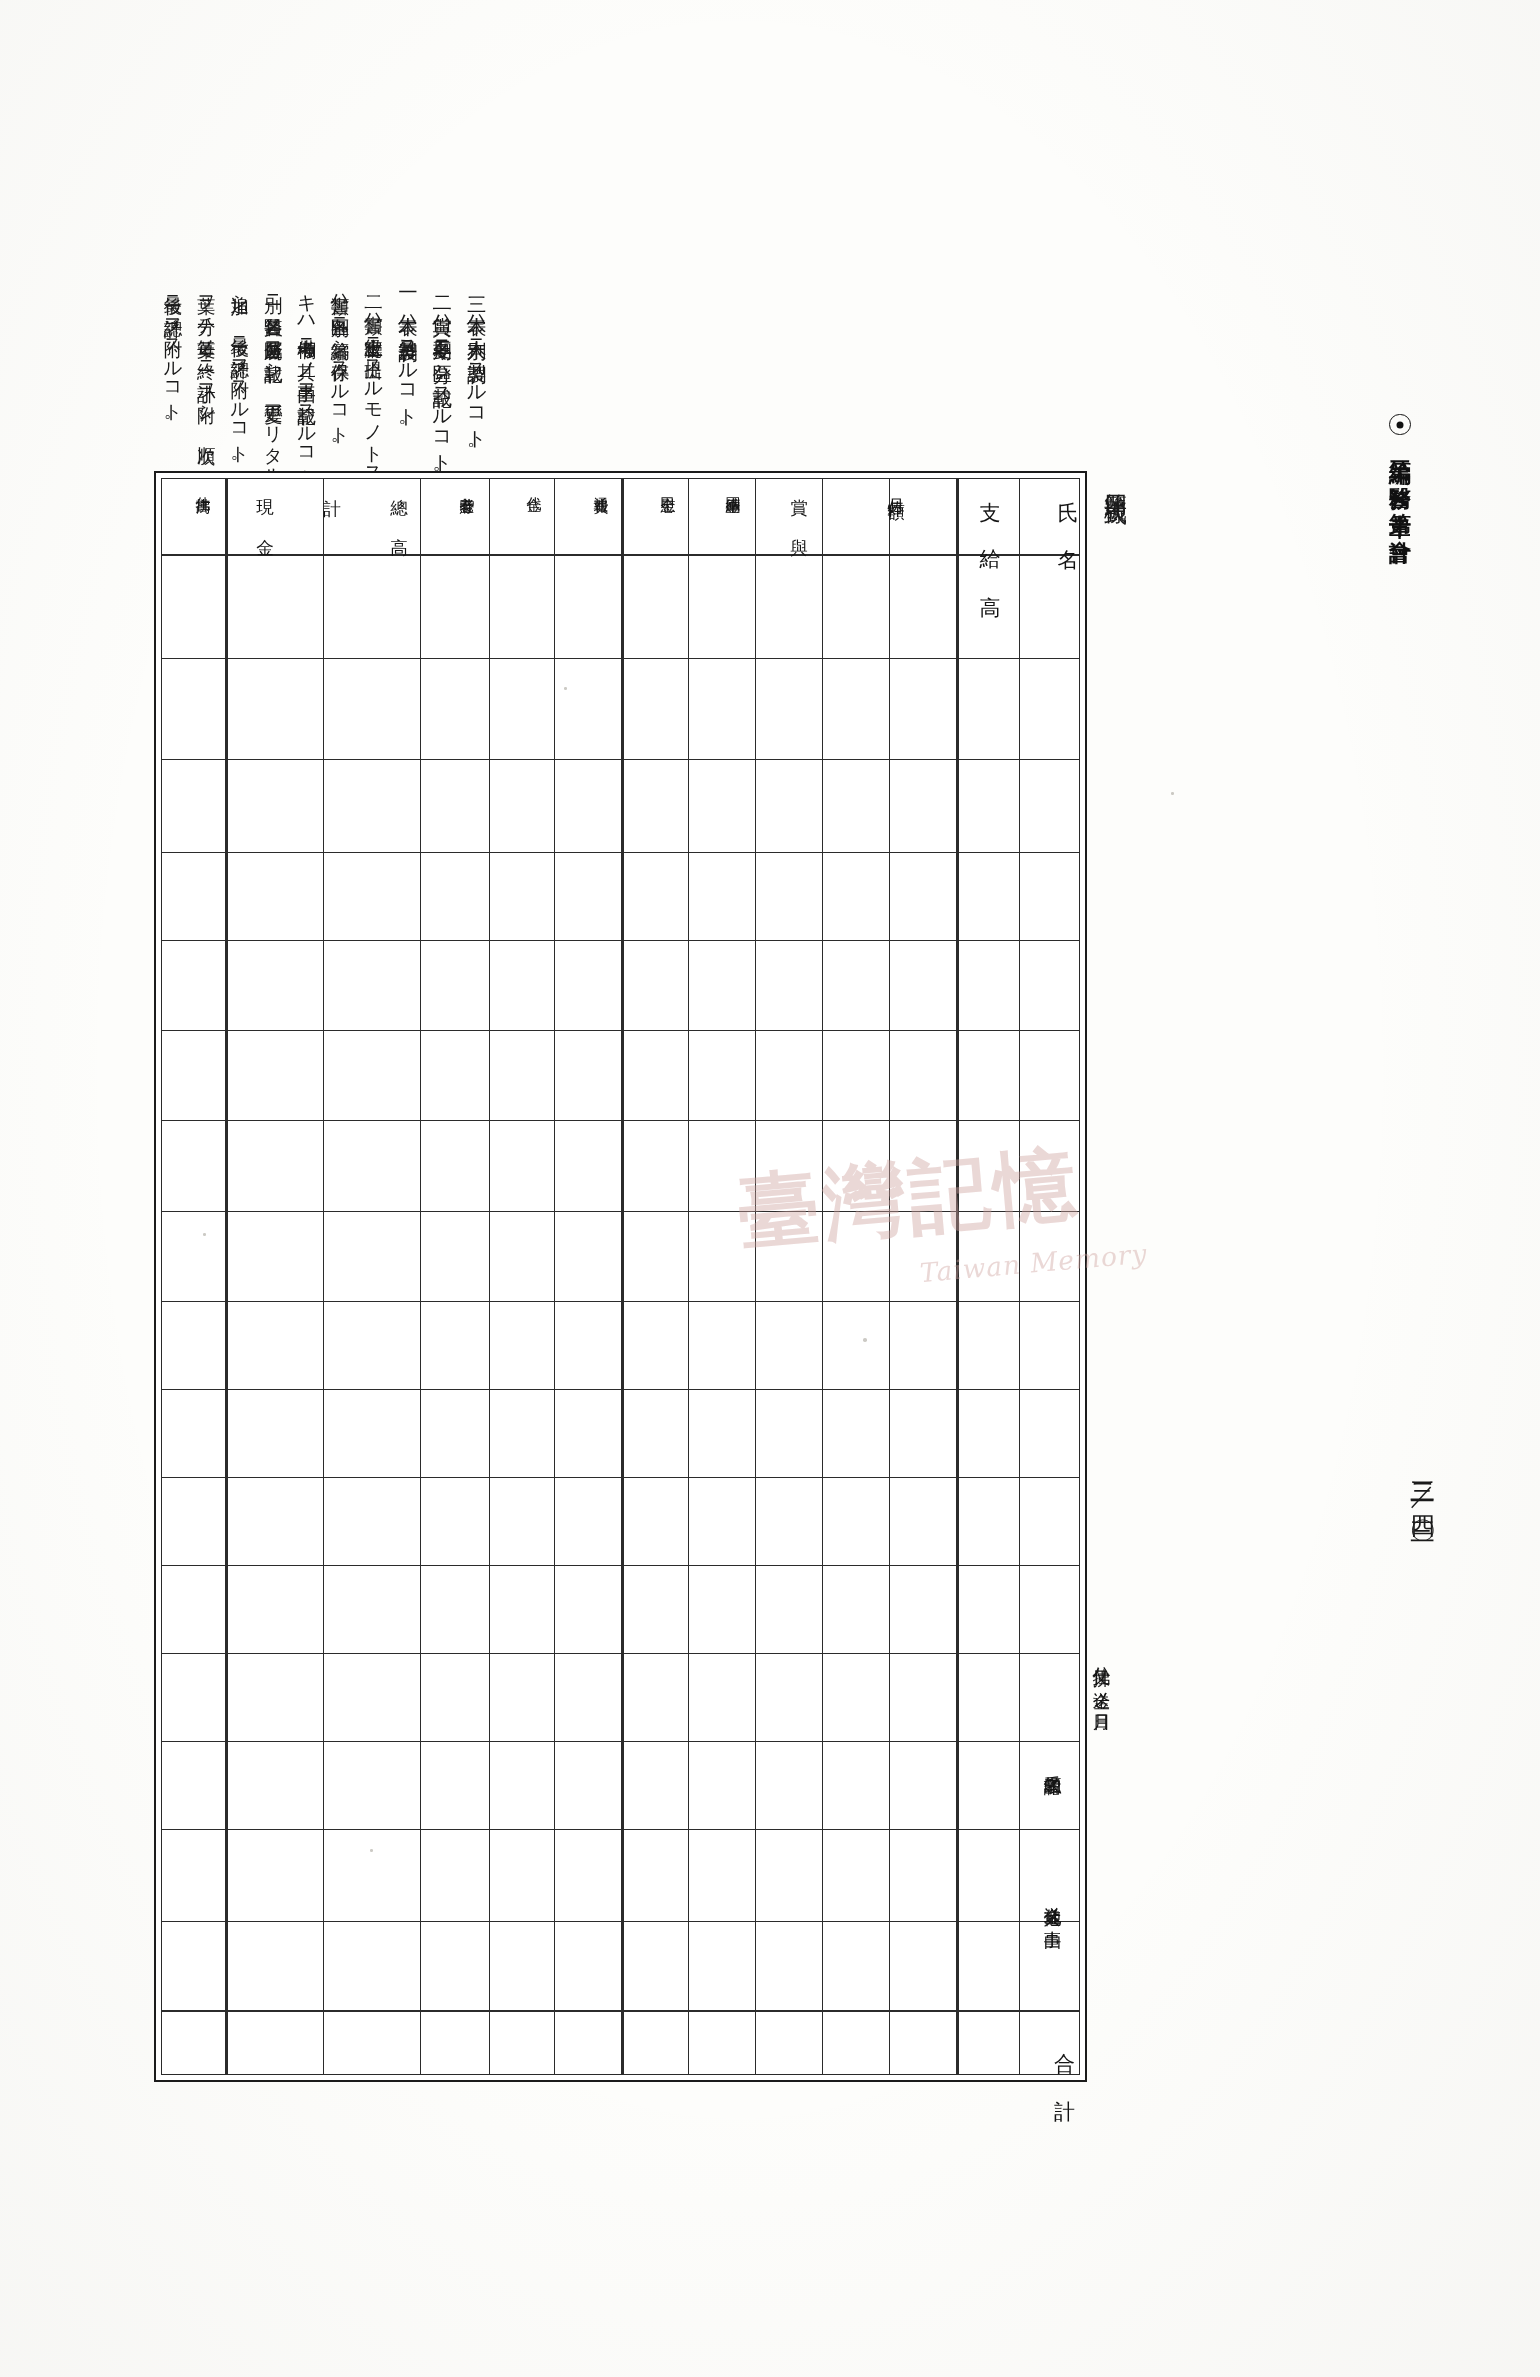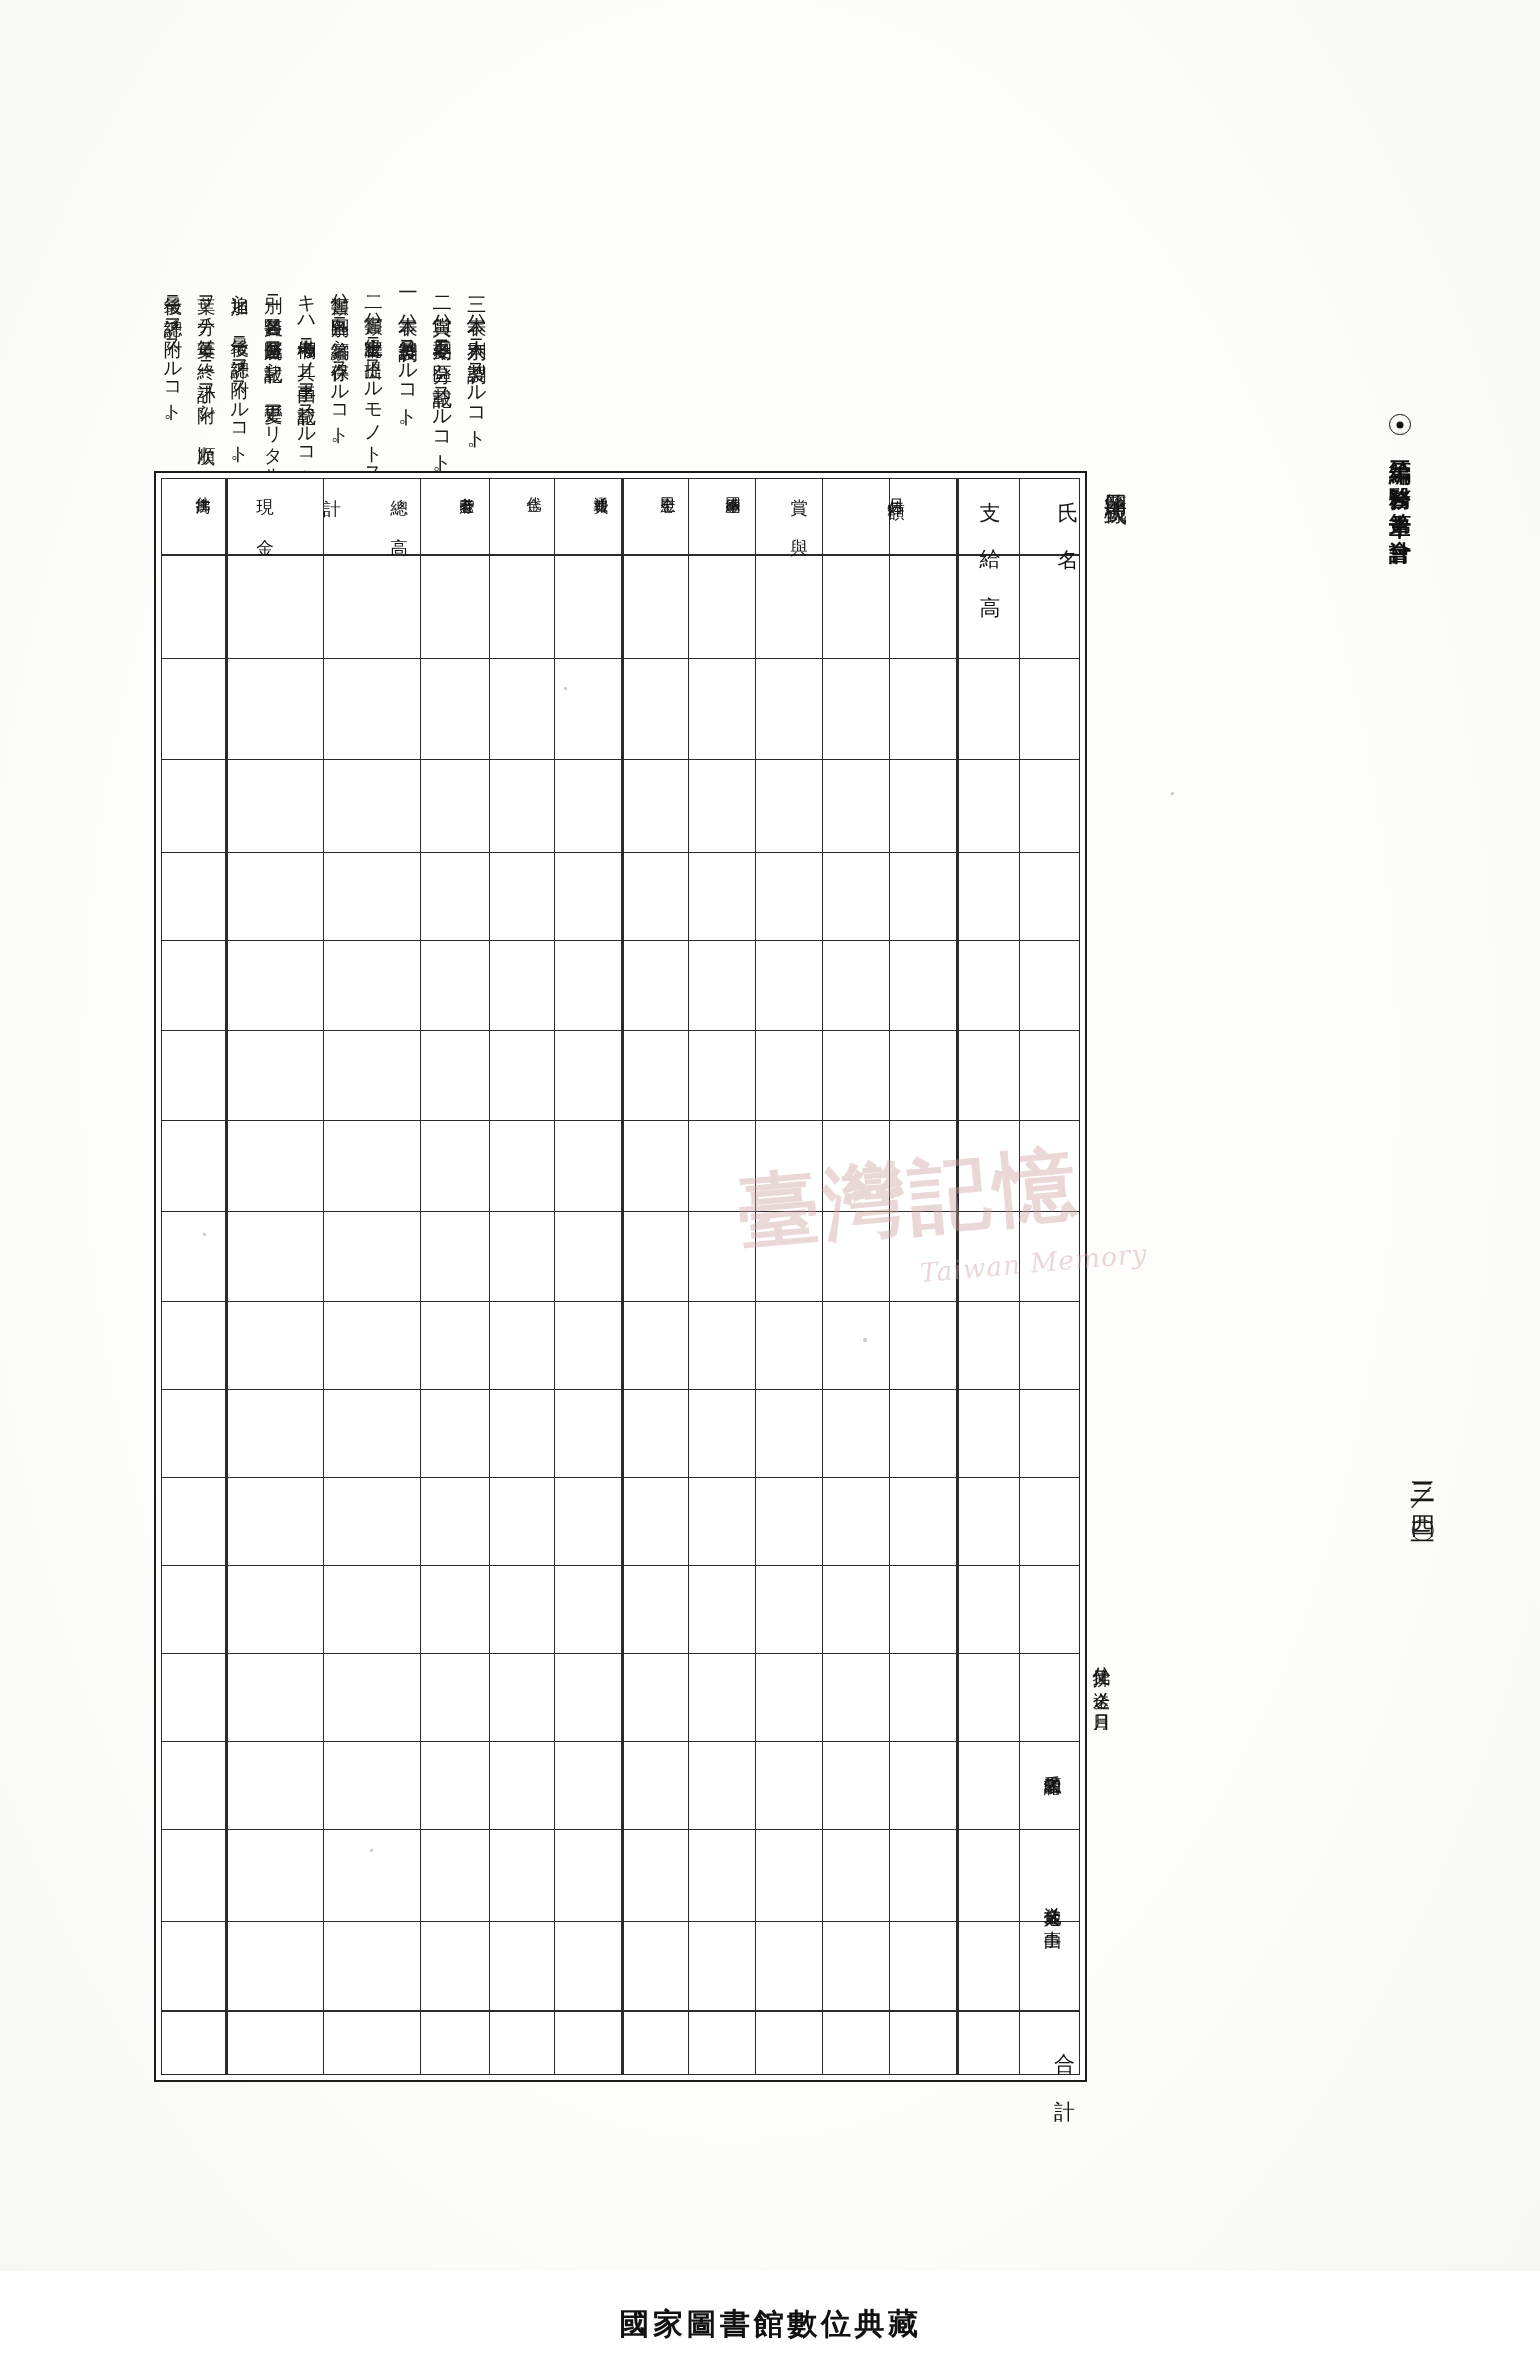--- a/index.html
+++ b/index.html
@@ -312,18 +312,15 @@
     <div class="wm-main">臺灣記憶</div>
     <div class="wm-sub">Taiwan Memory</div>
   </div>
 
   <div class="speck" style="left:564px; top:687px; width:2.6px; height:2.6px;"></div>
   <div class="speck" style="left:863px; top:1338px; width:3.5px; height:3.5px;"></div>
   <div class="speck" style="left:370px; top:1849px; width:2.6px; height:2.6px;"></div>
   <div class="speck" style="left:1171px; top:792px; width:2.6px; height:2.6px;"></div>
   <div class="speck" style="left:203px; top:1233px; width:2.6px; height:2.6px;"></div>
 
-  <div id="footer">
-    <div id="footer-text">國家圖書館數位典藏</div>
-  </div>
 
 </div>
 
 
 </body></html>

